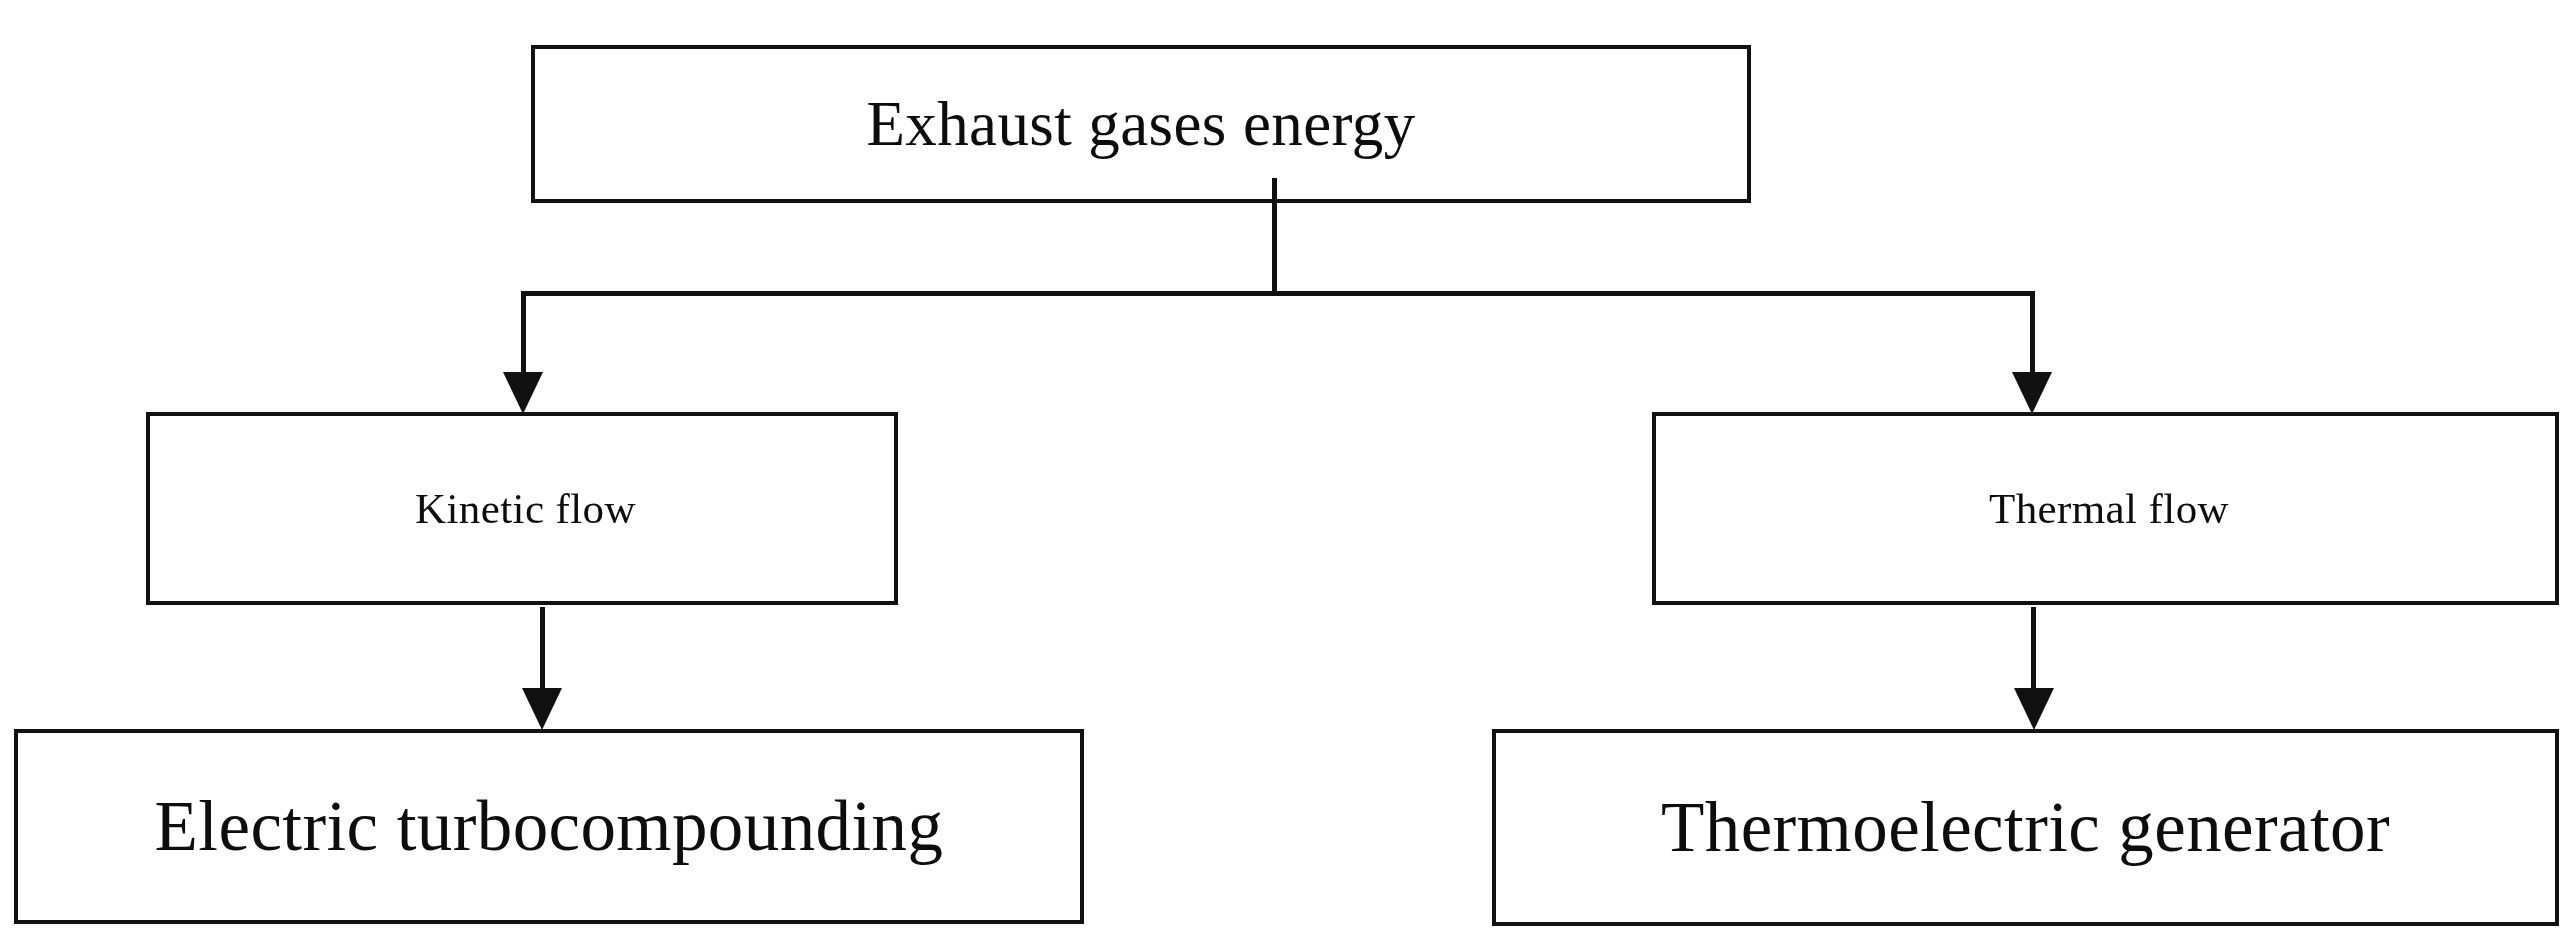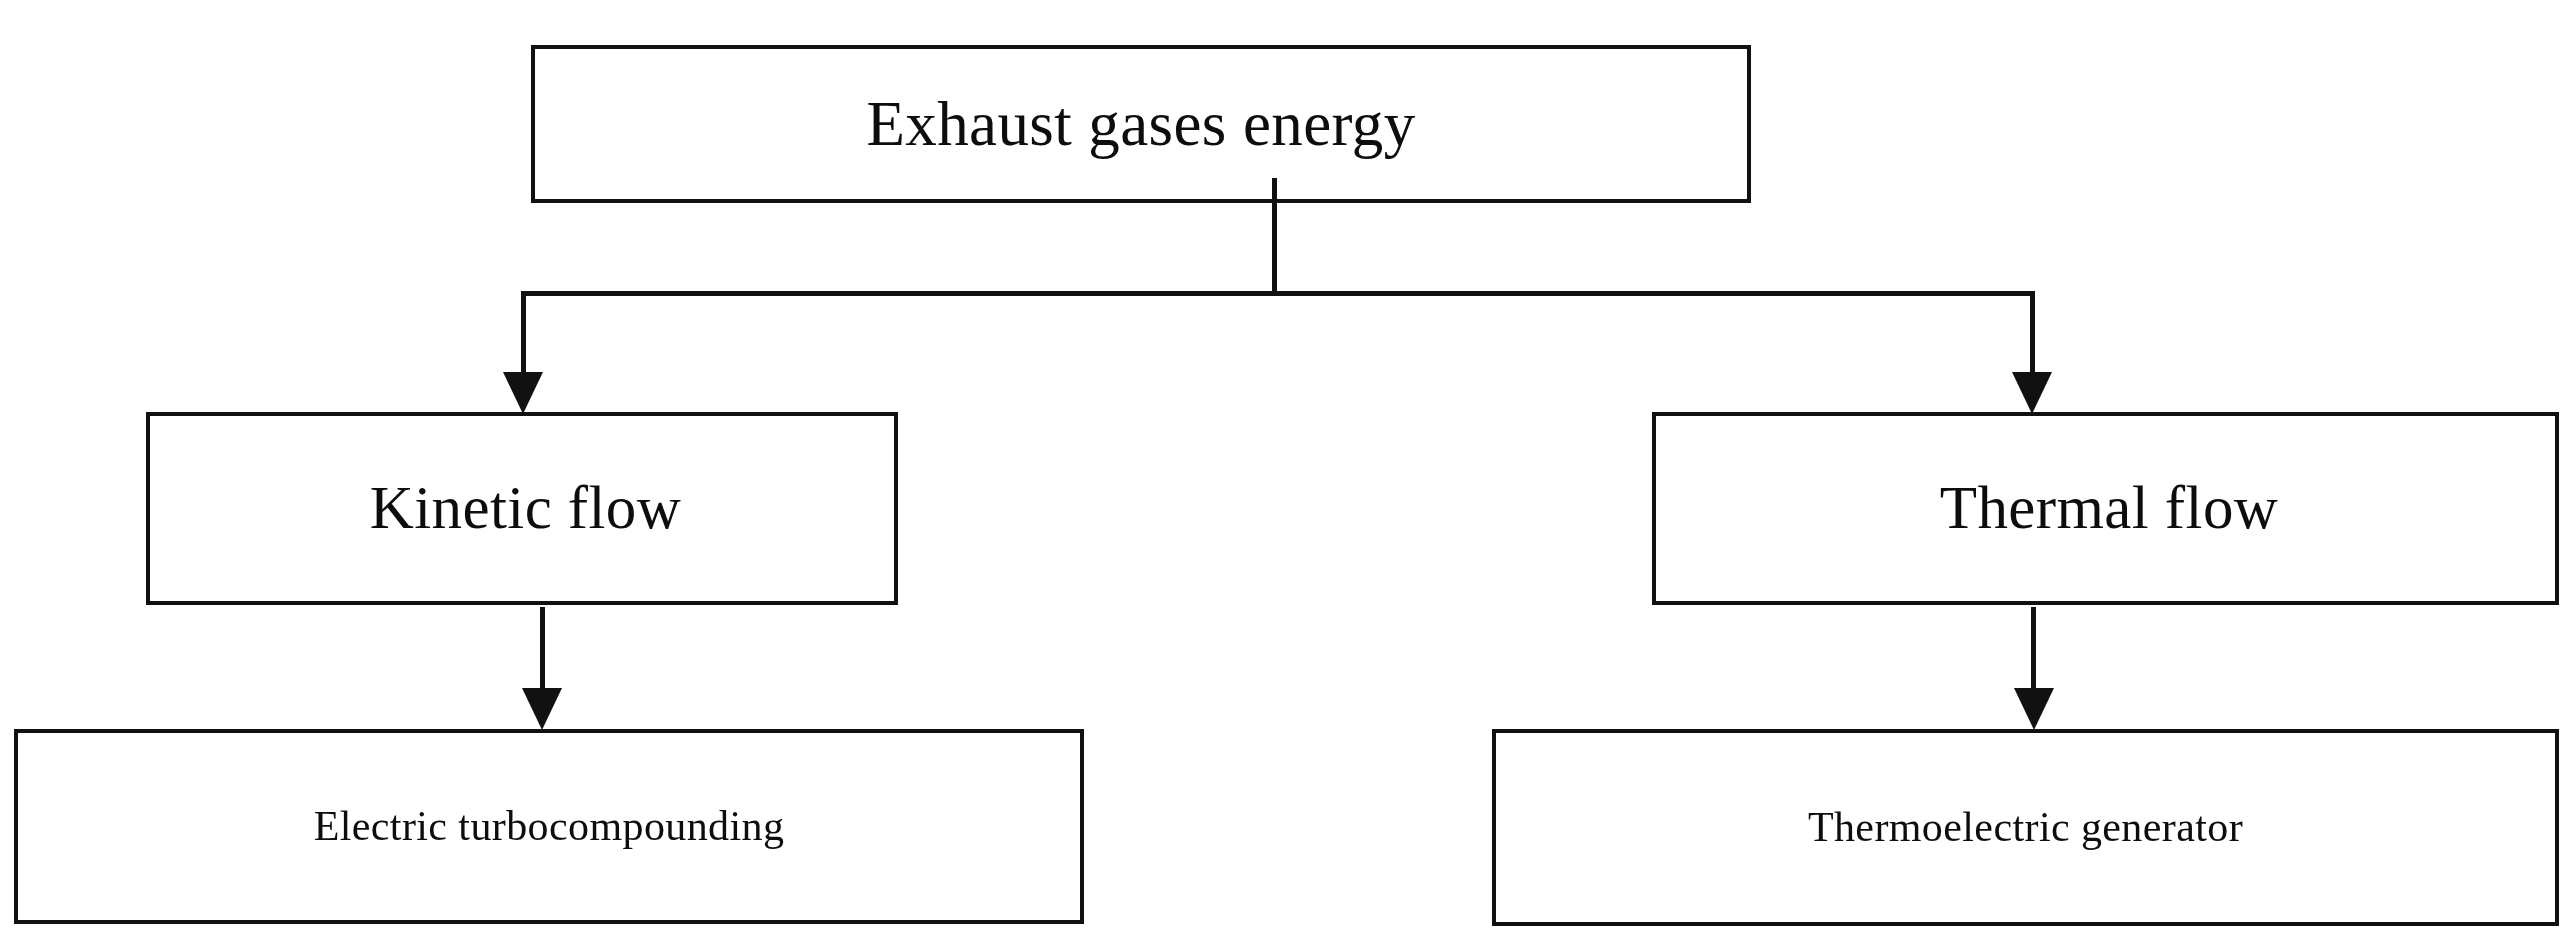--- a/index.html
+++ b/index.html
@@ -54,37 +54,37 @@
     width: 752px;
     height: 193px;
   }
   #node-thermal {
     left: 1652px;
     top: 412px;
     width: 907px;
     height: 193px;
   }
   #node-kinetic .label,
-  #node-thermal .label { font-size: 61px; margin-left: 7px; }
+  #node-thermal .label { font-size: 43px; margin-left: 7px; }
 
   
   #node-turbocompounding {
     left: 14px;
     top: 729px;
     width: 1070px;
     height: 195px;
   }
   #node-generator {
     left: 1492px;
     top: 729px;
     width: 1067px;
     height: 197px;
   }
   #node-turbocompounding .label,
-  #node-generator .label { font-size: 42px; }
+  #node-generator .label { font-size: 71px; }
 
   
   .vline {
     position: absolute;
     background: #111111;
     width: 5px;
   }
   .hline {
     position: absolute;
     background: #111111;

